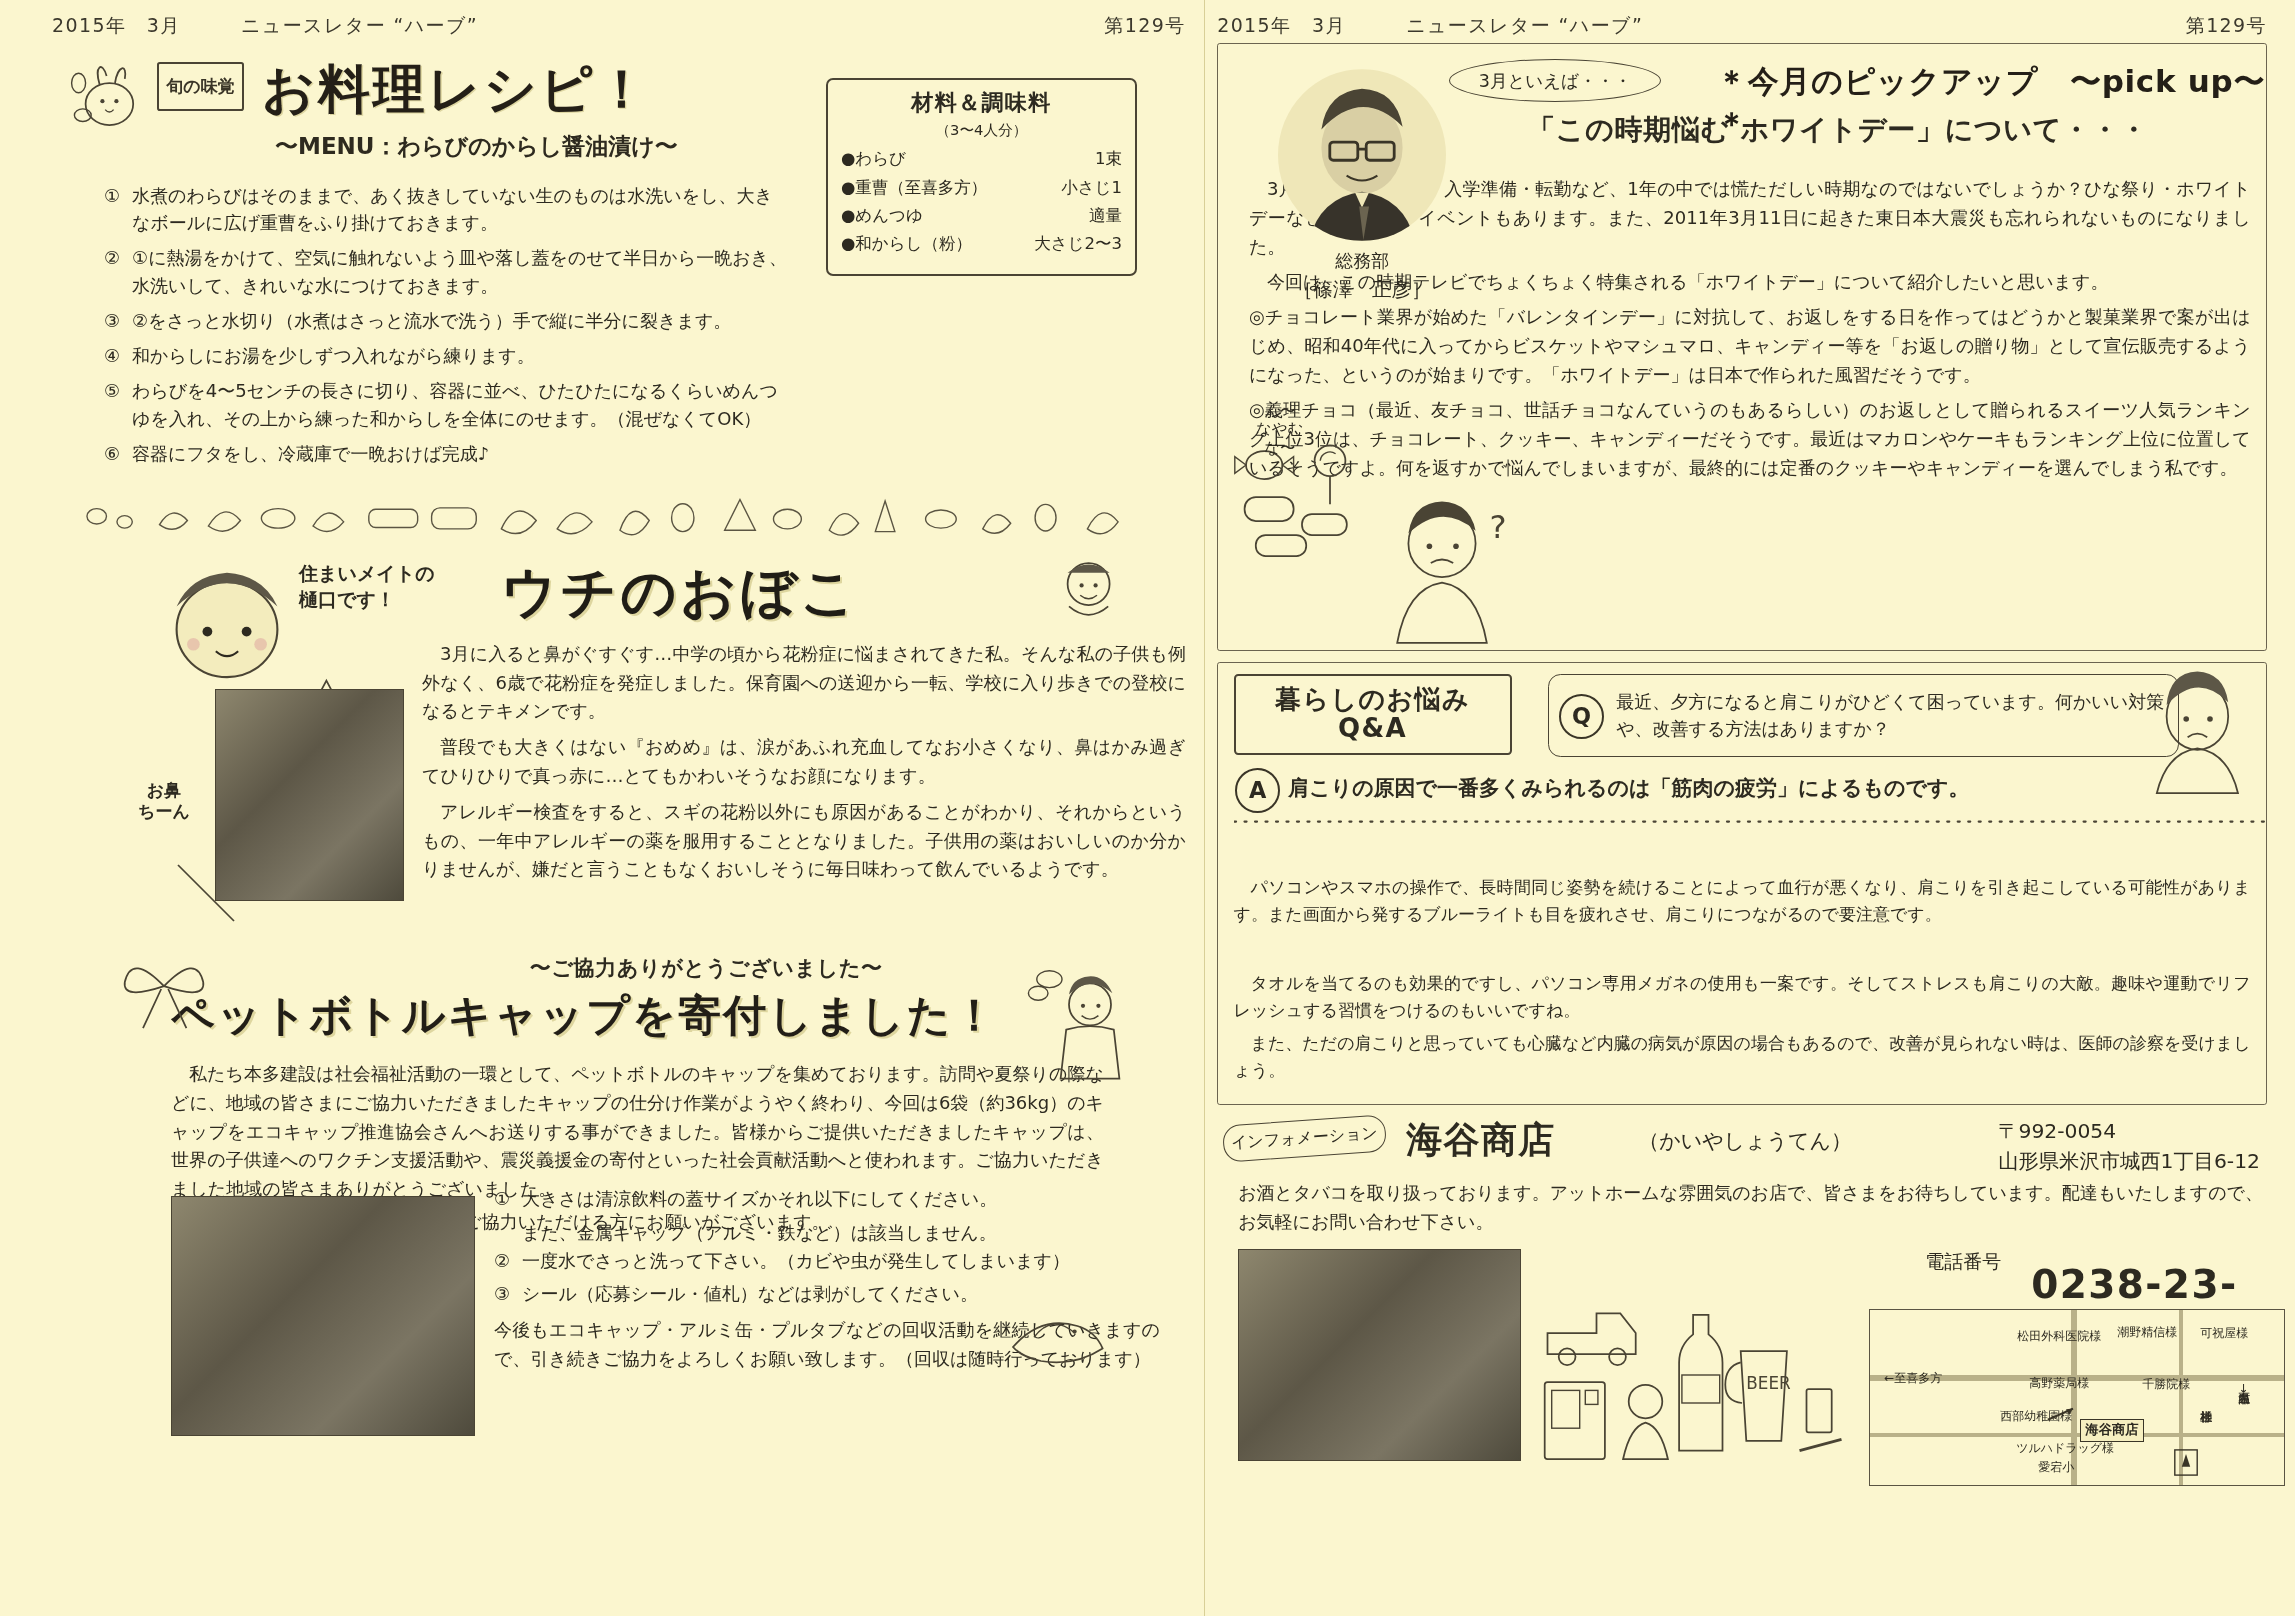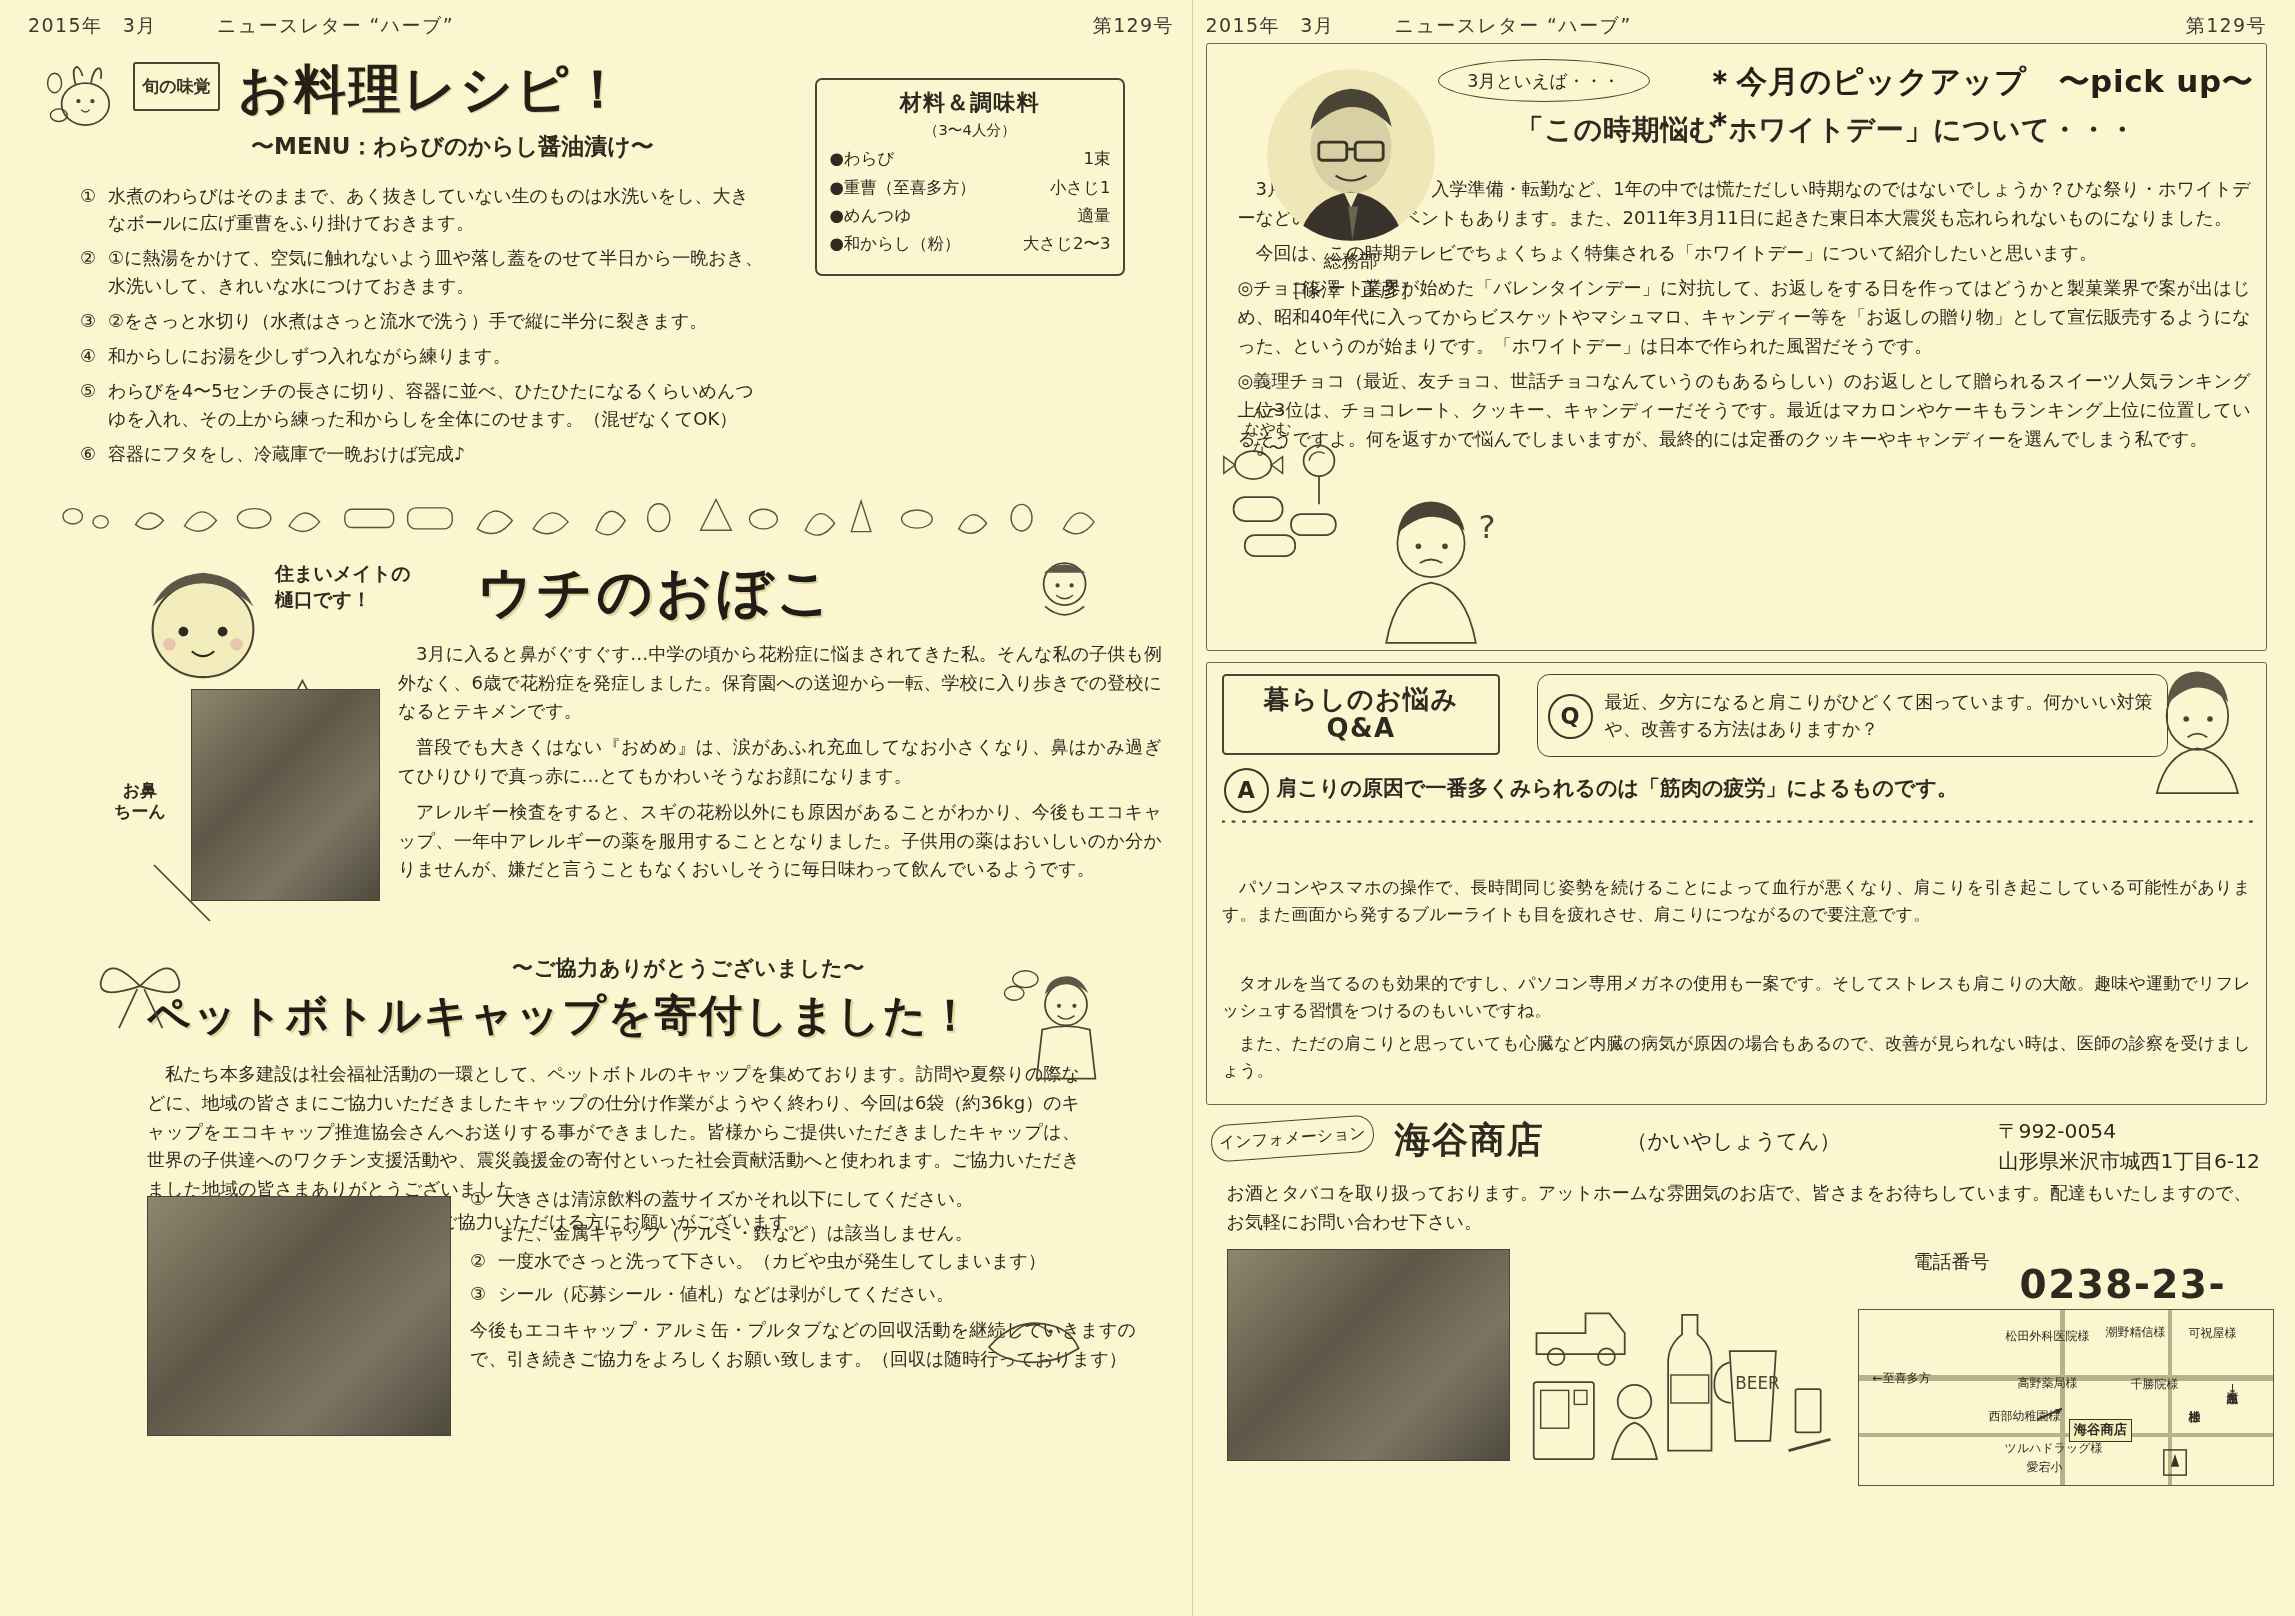--- a/index.html
+++ b/index.html
@@ -4,21 +4,21 @@
 <style>
   html,body{margin:0;padding:0;}
   body{
     width:2295px;height:1617px;
     background:#fbf6cf;
     font-family:"DejaVu Sans","Liberation Sans",sans-serif;
     color:#2d2a20;
     position:relative;
     overflow:hidden;
   }
-  .page{position:absolute;inset:0;display:flex;}
+  .page{position:absolute;inset:0;display:flex;padding-left:24px;}
   .col{position:relative;box-sizing:border-box;}
   .left{width:1192px;padding:12.6px 18px 0 28px;}
   .right{width:1103px;padding:12.6px 28px 0 12.6px;border-left:1.4px solid #d8cf97;}
   .pagehead{
     display:flex;align-items:center;font-size:19px;letter-spacing:1.4px;
     color:#3b382c;padding-bottom:4.2px;
   }
   .pagehead .a{width:189px;}
   .pagehead .b{flex:1;text-align:left;}
   .pagehead .c{width:133px;text-align:right;}
@@ -295,21 +295,21 @@
 
       <div class="oboko-photo photo"></div>
       <div class="ohana">お鼻<br>ちーん</div>
       <svg class="dec" style="left:119px;top:309px;" width="77" height="77" viewBox="0 0 110 110">
         <line x1="10" y1="10" x2="90" y2="90" stroke="#4a4434" stroke-width="2.5"></line>
       </svg>
 
       <div class="oboko-text">
         <p>3月に入ると鼻がぐすぐす…中学の頃から花粉症に悩まされてきた私。そんな私の子供も例外なく、6歳で花粉症を発症しました。保育園への送迎から一転、学校に入り歩きでの登校になるとテキメンです。</p>
         <p>普段でも大きくはない『おめめ』は、涙があふれ充血してなお小さくなり、鼻はかみ過ぎてひりひりで真っ赤に…とてもかわいそうなお顔になります。</p>
-        <p>アレルギー検査をすると、スギの花粉以外にも原因があることがわかり、今後もエコキャップ、一年中アレルギーの薬を服用することとなりました。子供用の薬はおいしいのか分かりませんが、嫌だと言うこともなくおいしそうに毎日味わって飲んでいるようです。</p>
+        <p>アレルギー検査をすると、スギの花粉以外にも原因があることがわかり、それからというもの、一年中アレルギーの薬を服用することとなりました。子供用の薬はおいしいのか分かりませんが、嫌だと言うこともなくおいしそうに毎日味わって飲んでいるようです。</p>
       </div>
     </div>
 
     <div class="caps">
       <svg class="dec" style="left:63px;top:-7px;" width="98" height="84" viewBox="0 0 140 120">
         <path d="M70 56 q-46 -48 -56 -6 q-4 26 56 6z" fill="none" stroke="#4a4434" stroke-width="2.5"></path>
         <path d="M70 56 q46 -48 56 -6 q4 26 -56 6z" fill="none" stroke="#4a4434" stroke-width="2.5"></path>
         <path d="M66 60 l-26 56 M76 60 l26 56" fill="none" stroke="#4a4434" stroke-width="2.5"></path>
       </svg>
       <svg class="dec" style="left:961px;top:7px;" width="147" height="140" viewBox="0 0 210 200">

